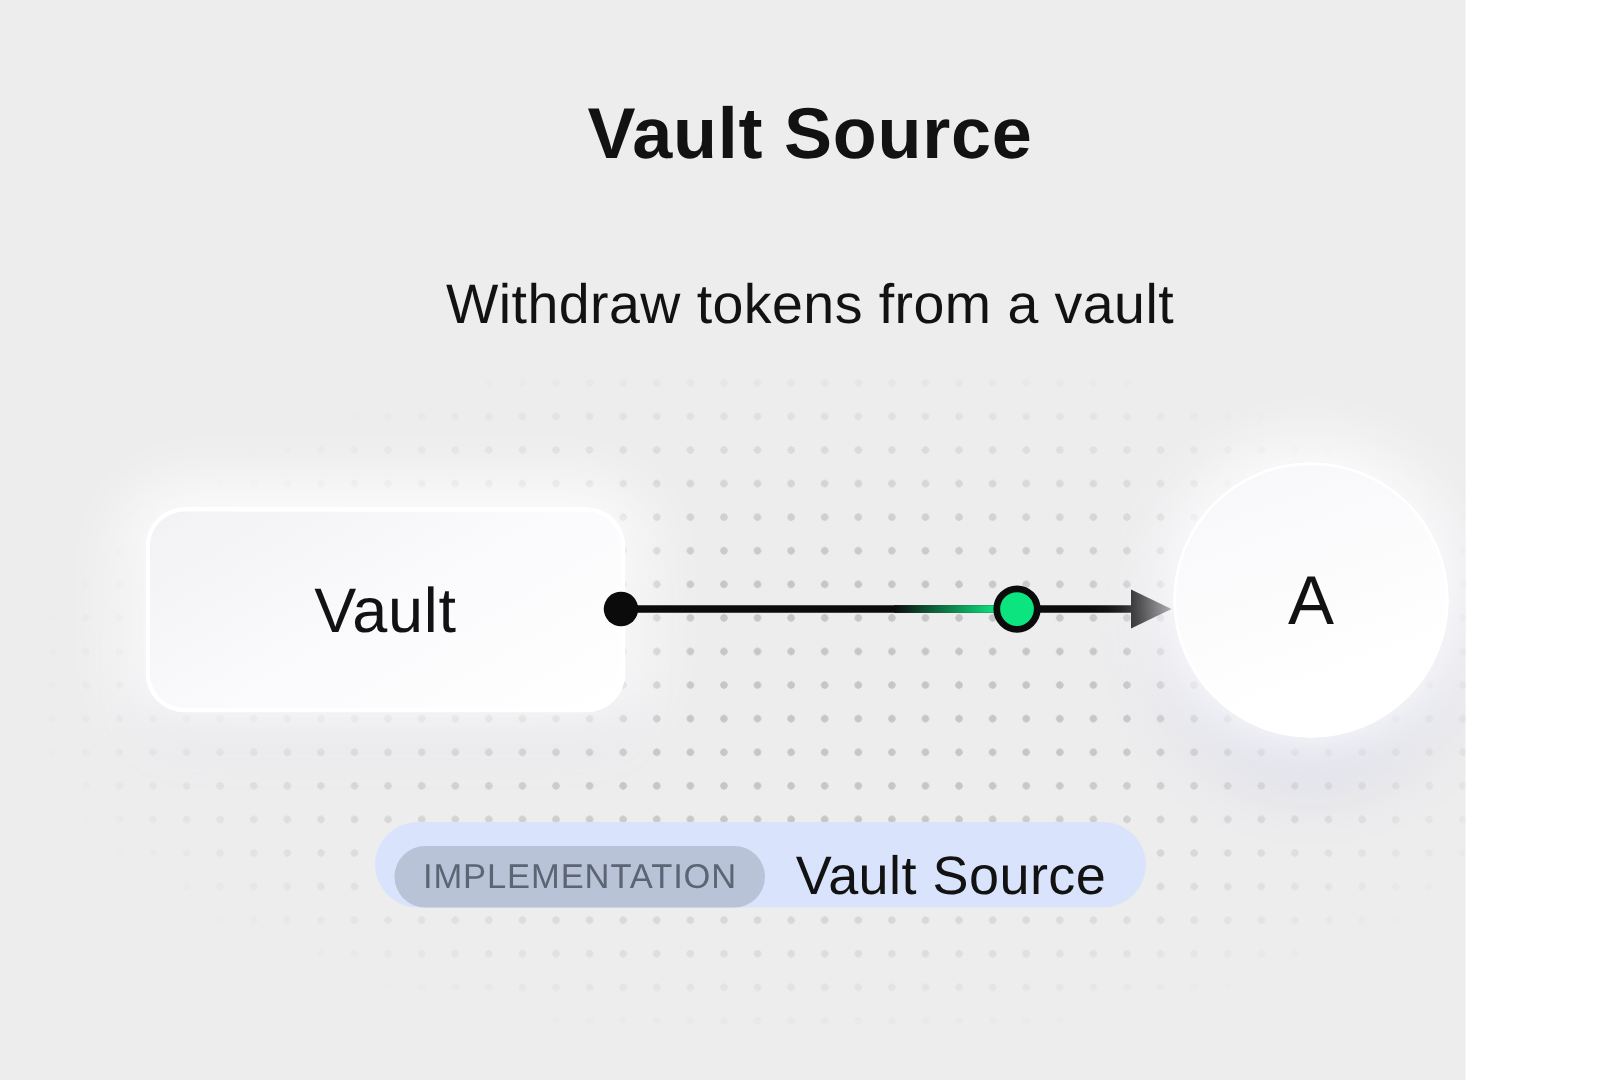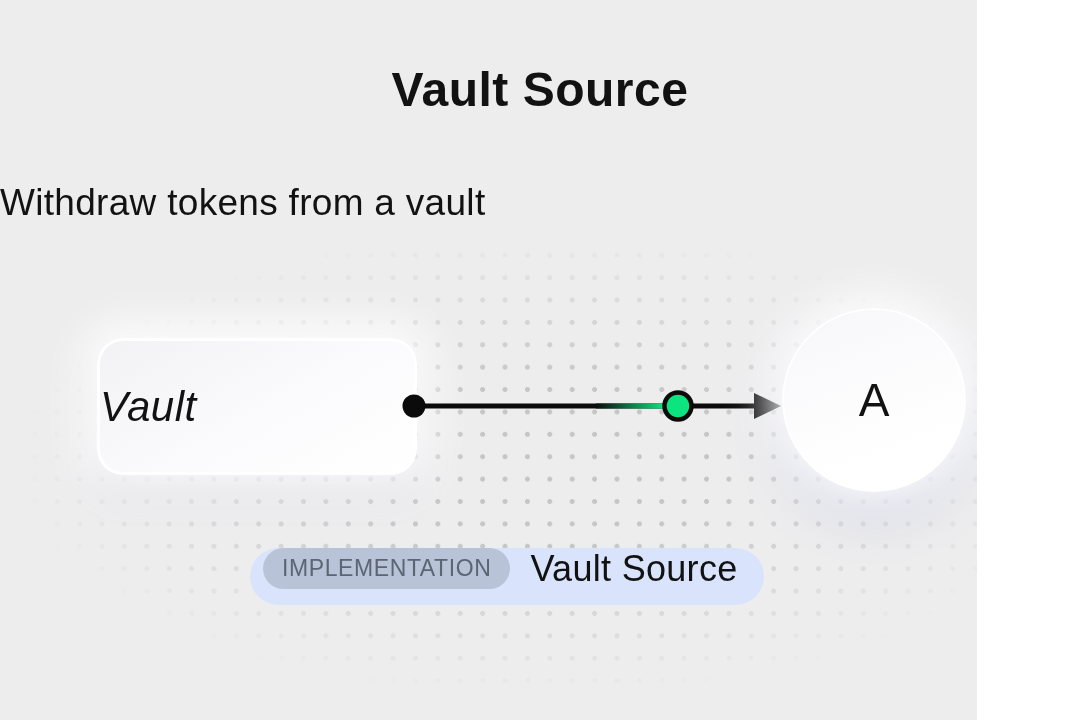--- a/index.html
+++ b/index.html
@@ -30,20 +30,21 @@
     text-align: center;
     font-size: 48px;
     font-weight: 700;
     letter-spacing: 0.5px;
     color: var(--text, #121212);
   }
 
   .page-subtitle {
     position: absolute;
     left: 0; top: 182px; width: 1080px;
+    text-align: center;
     font-size: 37px;
     font-weight: 400;
     letter-spacing: 0.3px;
     color: var(--text, #121212);
   }
 
   .logo {
     position: absolute;
     left: 984px; top: 35px;
     width: 58px; height: 58px;
@@ -52,21 +53,21 @@
   
   .node-vault {
     position: absolute;
     left: 97px; top: 338px;
     width: 320px; height: 137px;
     border-radius: 26px;
     background: linear-gradient(150deg, #f2f2f5 0%, #fbfbfd 55%, #ffffff 100%);
     border: 3px solid rgba(255,255,255,0.95);
     box-shadow: 0 0 42px 16px rgba(255,255,255,0.85),
                 0 20px 32px rgba(140,140,170,0.22);
-    display: flex; align-items: center; justify-content: flex-start; font-style: italic;
+    display: flex; align-items: center; justify-content: center;
   }
   .node-vault .label {
     font-size: 42px;
     color: var(--node-label, #121212);
     letter-spacing: 0.5px;
   }
 
   .node-a {
     position: absolute;
     left: 782px; top: 308px;
@@ -90,21 +91,21 @@
   }
 
   
   .impl-badge {
     position: absolute;
     left: 250px; top: 548px;
     height: 57px;
     border-radius: 28.5px;
     background: var(--badge-bg, #d9e4fc);
     display: inline-flex;
-    align-items: flex-start;
+    align-items: flex-end;
     gap: 20px;
     padding: 0 26px 0 13px;
   }
   .impl-tag {
     height: 41px;
     border-radius: 20.5px;
     background: var(--tag-bg, #b9c3d8);
     display: inline-flex;
     align-items: center;
     padding: 0 19px;

